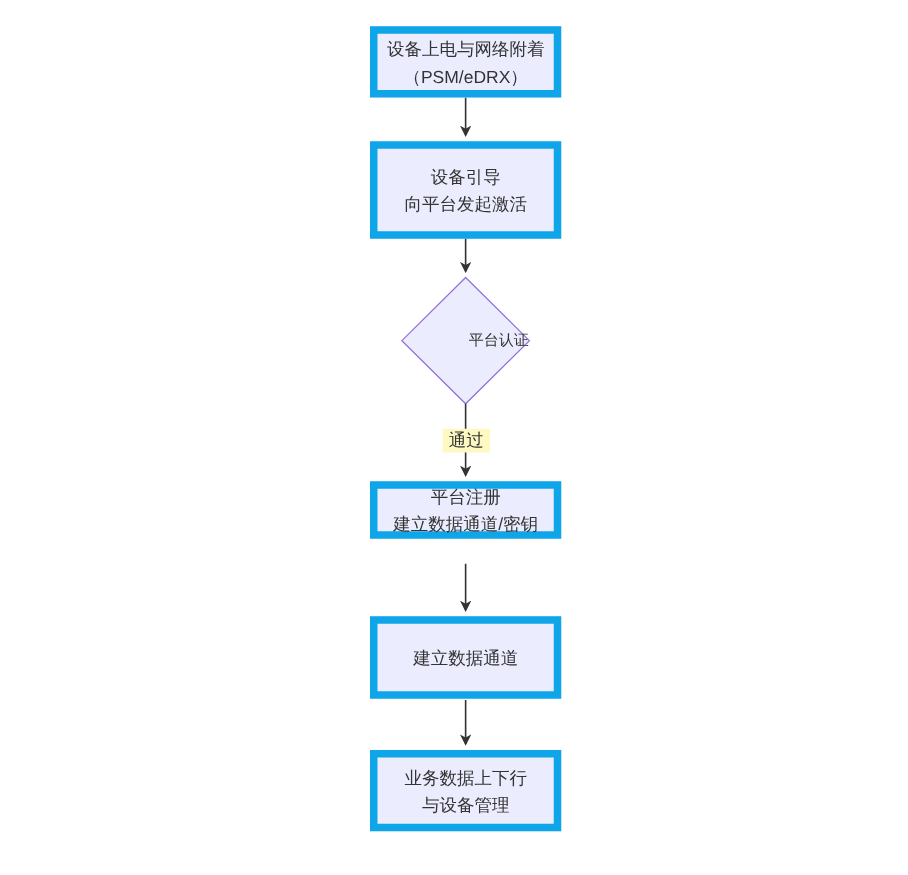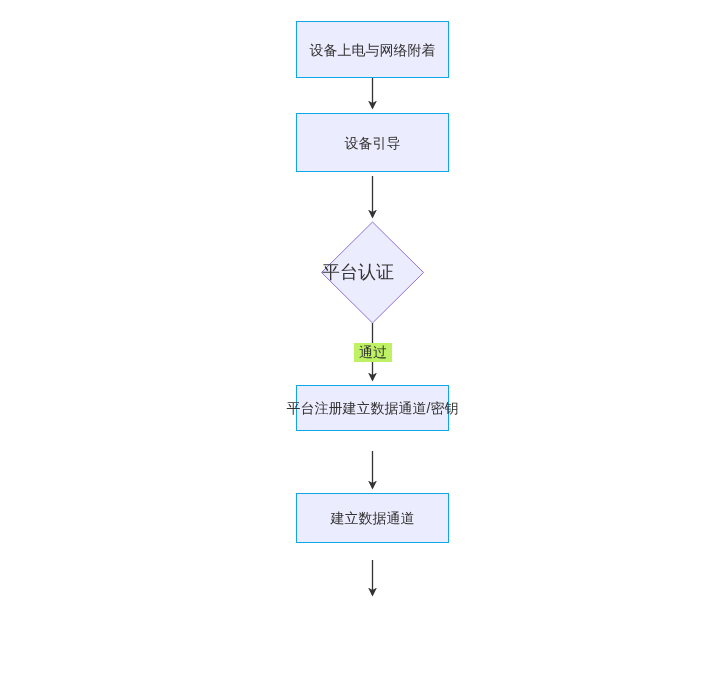--- a/index.html
+++ b/index.html
@@ -20,47 +20,47 @@
     left: 0;
     top: 0;
     width: 726px;
     height: 700px;
     z-index: 1;
   }
   .node {
     position: absolute;
     box-sizing: border-box;
     background: #ECECFF;
-    border: 1px solid #0ea5e9;
+    border: 6px solid #0ea5e9;
     display: flex;
-    flex-direction: row;
+    flex-direction: column;
     align-items: center;
     justify-content: center;
     z-index: 2;
     color: #333333;
     font-size: 14px;
     line-height: 22px;
     text-align: center;
     white-space: nowrap;
   }
   .rect-node { width: 153px; left: 296px; }
   .diamond-label {
     position: absolute;
     z-index: 3;
     color: #333333;
-    font-size: 18px;
+    font-size: 12px;
     line-height: 20px;
-    text-align: left;
+    text-align: right;
     white-space: nowrap;
     background: transparent;
   }
   .edge-label {
     position: absolute;
     z-index: 4;
-    background: #bef264;
+    background: #fef9c3;
     color: #333333;
     font-size: 14px;
     line-height: 19px;
     padding: 0 2px;
     text-align: center;
     white-space: nowrap;
   }
 </style>
 </head>
 <body>
@@ -78,33 +78,39 @@
 
     <line x1="372.5" y1="78" x2="372.5" y2="108" stroke="#333333" stroke-width="1.3" marker-end="url(#arrowhead)"></line>
     <line x1="372.5" y1="176" x2="372.5" y2="217" stroke="#333333" stroke-width="1.3" marker-end="url(#arrowhead)"></line>
     <line x1="372.5" y1="323" x2="372.5" y2="380" stroke="#333333" stroke-width="1.3" marker-end="url(#arrowhead)"></line>
     <line x1="372.5" y1="451" x2="372.5" y2="488" stroke="#333333" stroke-width="1.3" marker-end="url(#arrowhead)"></line>
     <line x1="372.5" y1="560" x2="372.5" y2="595" stroke="#333333" stroke-width="1.3" marker-end="url(#arrowhead)"></line>
   </svg>
 
   <div class="node rect-node" style="top:21px;height:57px;">
     <span>设备上电与网络附着</span>
+    <span>（PSM/eDRX）</span>
   </div>
 
-  <div class="node rect-node" style="top:113px;height:59px;">
+  <div class="node rect-node" style="top:113px;height:78px;">
     <span>设备引导</span>
+    <span>向平台发起激活</span>
   </div>
 
   <div class="diamond-label" style="left:322px;top:262px;width:101px;">平台认证</div>
 
   <div class="edge-label" style="left:354px;top:343px;width:34px;">通过</div>
 
   <div class="node rect-node" style="top:385px;height:46px;">
     <span>平台注册</span>
     <span>建立数据通道/密钥</span>
   </div>
 
-  <div class="node rect-node" style="top:493px;height:50px;">
+  <div class="node rect-node" style="top:493px;height:66px;">
     <span>建立数据通道</span>
   </div>
 
+  <div class="node rect-node" style="top:600px;height:65px;">
+    <span>业务数据上下行</span>
+    <span>与设备管理</span>
+  </div>
 
 </div>
 
 </body></html>

